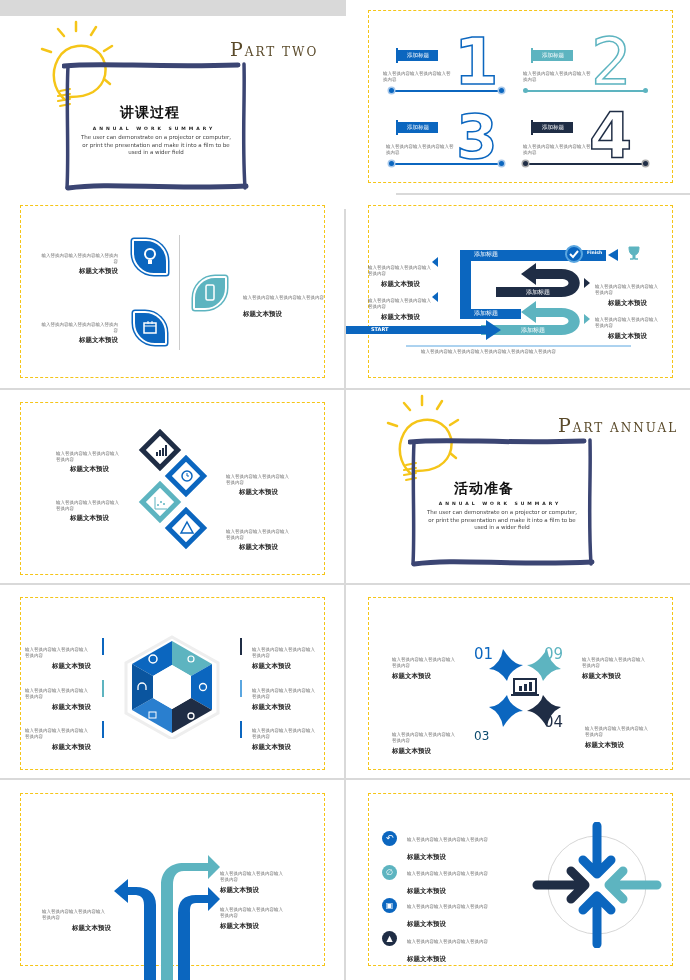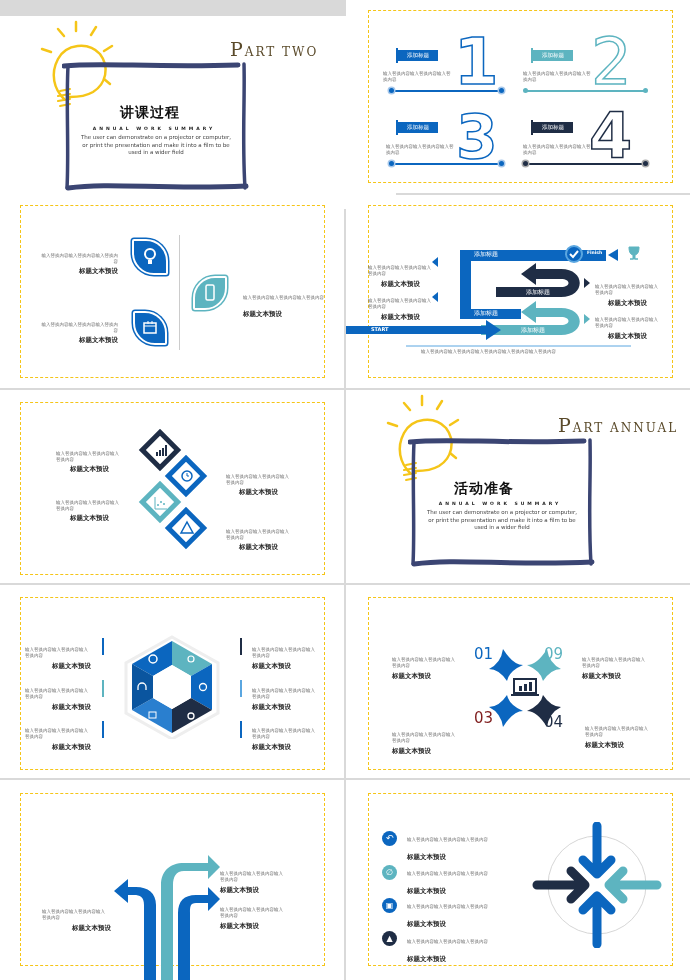--- a/index.html
+++ b/index.html
@@ -260,21 +260,21 @@
     <path d="M18 84 Q28 68 38 68 Q24 62 22 52 Q14 64 4 64 Q16 70 18 84 Z" fill="#0b66bf" transform="translate(4,0)"></path>
     <path d="M72 84 Q62 68 52 68 Q66 62 68 52 Q76 64 86 64 Q74 70 72 84 Z" fill="#1f2d45" transform="translate(-6,0)"></path>
     <rect x="33" y="36" width="22" height="14" fill="none" stroke="#1f2d45" stroke-width="2"></rect>
     <line x1="30" y1="52" x2="58" y2="52" stroke="#1f2d45" stroke-width="2"></line>
     <rect x="38" y="43" width="3" height="5" fill="#1f2d45"></rect>
         <rect x="43" y="41" width="3" height="7" fill="#1f2d45"></rect>
         <rect x="48" y="39" width="3" height="9" fill="#1f2d45"></rect>
   </svg>
   <div class="abs" style="left:128px;top:60px;font-size:15px;color:#0b66bf">01</div>
   <div class="abs" style="left:198px;top:60px;font-size:15px;color:#5db4c0">09</div>
-  <div class="abs" style="left:128px;top:124px;font-size:15px;color:#7f1d1d">03</div>
+  <div class="abs" style="left:128px;top:144px;font-size:12px;color:#0c4a6e">03</div>
   <div class="abs" style="left:198px;top:128px;font-size:15px;color:#1f2d45">04</div>
   <div class="title abs" style="left:46px;top:63px">标题文本预设</div>
   <div class="desc abs" style="left:46px;top:72px;width:66px">输入替换内容输入替换内容输入替换内容</div>
   <div class="title abs" style="left:236px;top:63px">标题文本预设</div>
   <div class="desc abs" style="left:236px;top:72px;width:66px">输入替换内容输入替换内容输入替换内容</div>
   <div class="title abs" style="left:46px;top:138px">标题文本预设</div>
   <div class="desc abs" style="left:46px;top:147px;width:66px">输入替换内容输入替换内容输入替换内容</div>
   <div class="title abs" style="left:239px;top:132px">标题文本预设</div>
   <div class="desc abs" style="left:239px;top:141px;width:66px">输入替换内容输入替换内容输入替换内容</div>
 </div>

